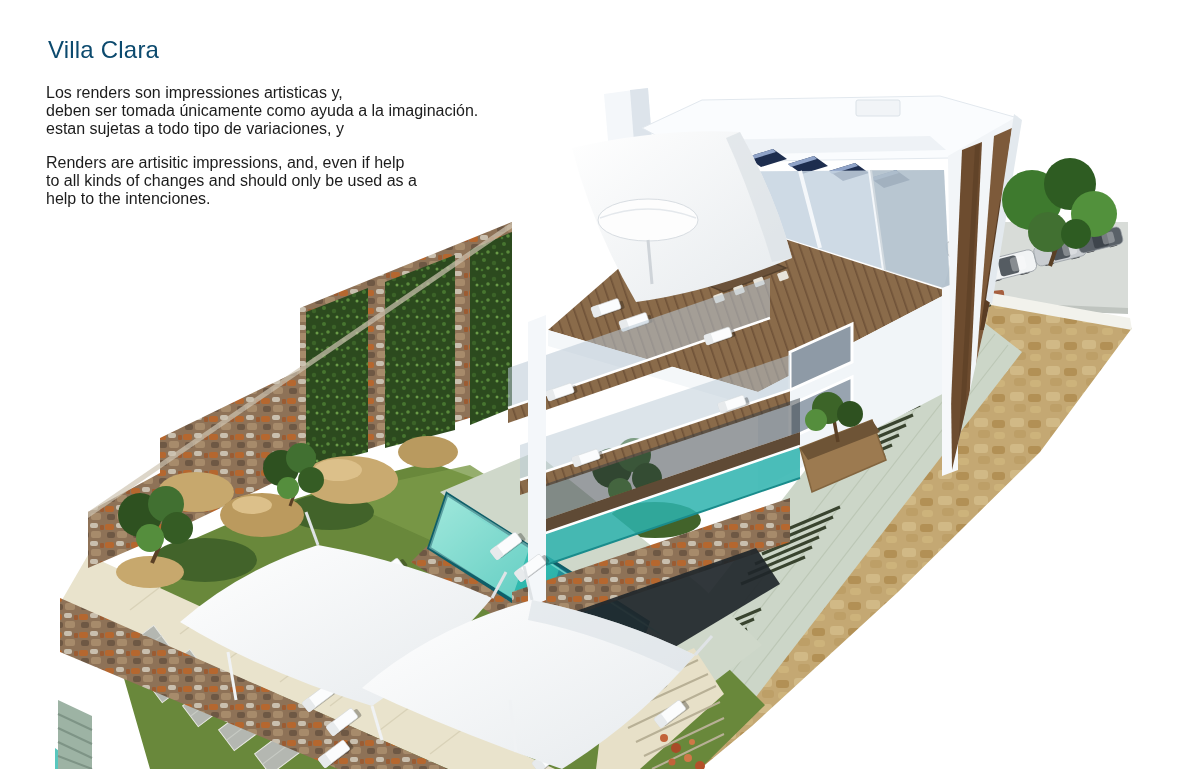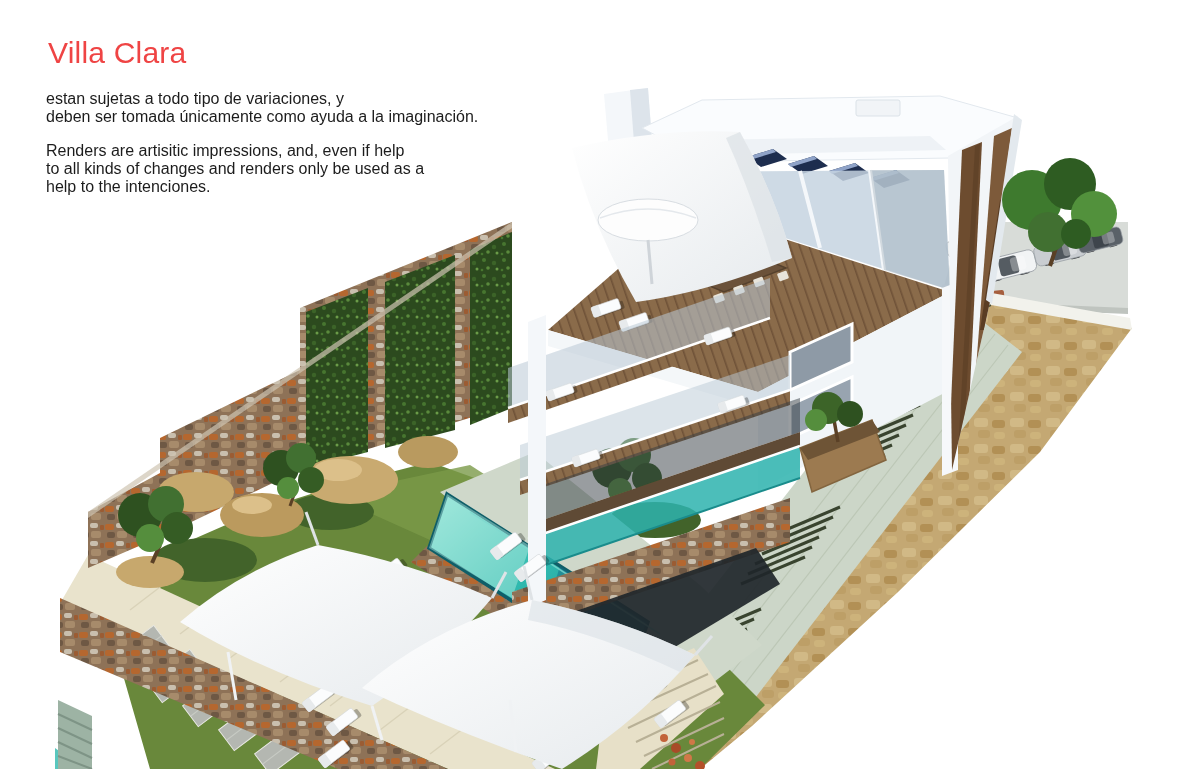--- a/index.html
+++ b/index.html
@@ -1,37 +1,38 @@
 <!DOCTYPE html>
 <html><head>
 <meta charset="utf-8">
 <style>
   html,body{margin:0;padding:0;background:#ffffff;}
   body{width:1203px;height:769px;overflow:hidden;position:relative;
        font-family:"Liberation Sans", sans-serif;color:#1c1c1c;}
   .text-block{position:absolute;left:46px;top:36px;width:500px;z-index:5;}
-  .page-title{font-size:30px;font-weight:400;color:#ef4444;margin:0 0 20px 2px;letter-spacing:.2px;}
+  .page-title{font-size:24px;font-weight:400;color:#0c4a6e;margin:0 0 20px 2px;letter-spacing:.2px;}
   .para{font-size:15.5px;line-height:18.3px;margin:0;}
   .render-wrap{position:absolute;left:0;top:0;width:1203px;height:769px;z-index:1;}
   svg{display:block;}
 </style>
 </head>
 <body>
 
 <div class="text-block">
   <h1 class="page-title">Villa Clara</h1>
   <p class="para">
     </p>
+    <div>Los renders son impressiones artisticas y,</div>
+    <div>deben ser tomada únicamente como ayuda a la imaginación.</div>
     <div>estan sujetas a todo tipo de variaciones, y</div>
-    <div>deben ser tomada únicamente como ayuda a la imaginación.</div>
   <p></p>
   <p class="para">
     </p>
     <div>Renders are artisitic impressions, and, even if help</div>
-    <div>to all kinds of changes and renders only be used as a</div>
+    <div>to all kinds of changes and should only be used as a</div>
     <div>help to the intenciones.</div>
   <p></p>
 </div>
 
 <div class="render-wrap">
 <svg width="1203" height="769" viewBox="0 0 1203 769" role="img" aria-label="Aerial 3D render of Villa Clara: modern white multi-storey villa with wooden deck terraces, rooftop solar panels, white shade sails and parasol, sun loungers, turquoise swimming pool, lawn, rustic stone retaining walls, vertical garden panels, stairs and street-level parking with cars and trees.">
   <defs>
     <pattern id="rubble" width="26" height="18" patternUnits="userSpaceOnUse">
       <rect width="26" height="18" fill="#8e7257"></rect>
       <rect x="1" y="2" width="9" height="6" rx="2" fill="#b5672f"></rect>

